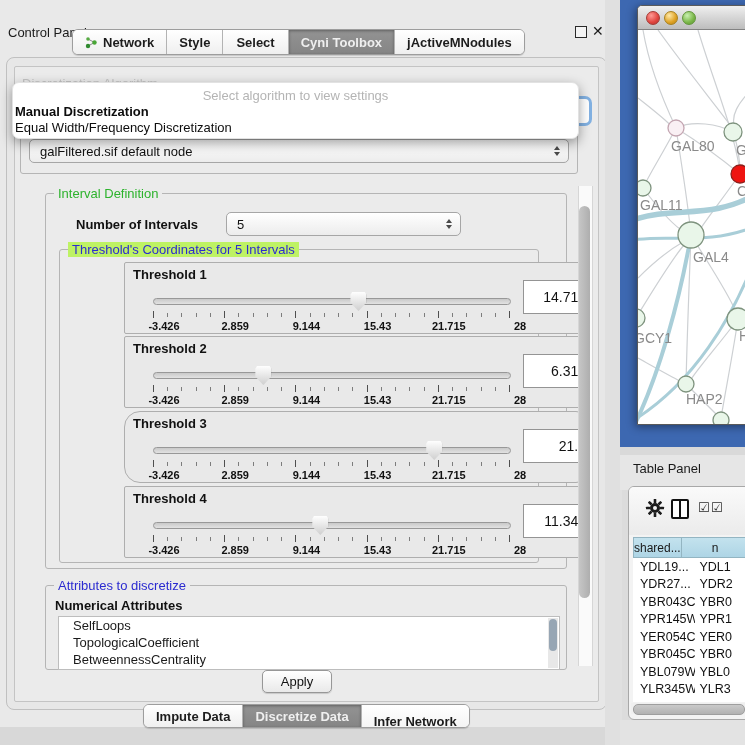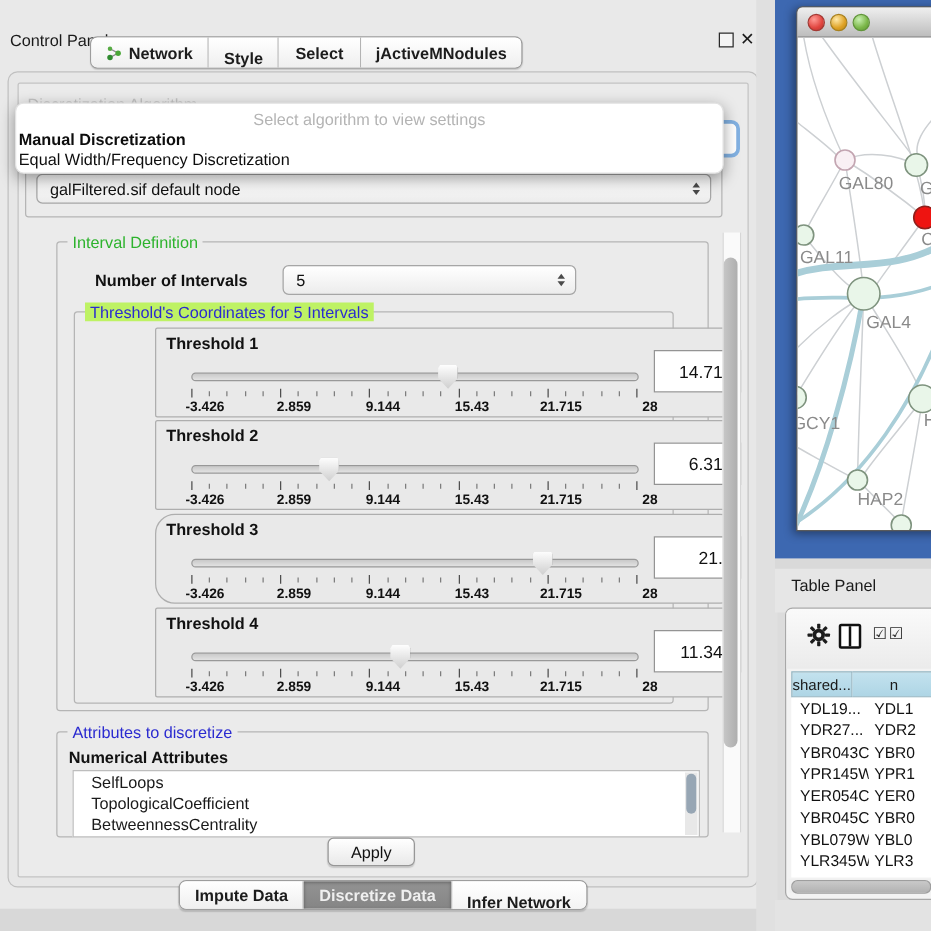--- a/index.html
+++ b/index.html
@@ -118,25 +118,28 @@
       <div class="seg" style="padding:0 12px;">
         <svg width="13" height="13" viewBox="0 0 13 13">
           <line x1="3" y1="3" x2="9.5" y2="6.5" stroke="#8a8a8a" stroke-width="1"></line>
           <line x1="3" y1="10" x2="9.5" y2="6.5" stroke="#8a8a8a" stroke-width="1"></line>
           <circle cx="3" cy="3" r="1.8" fill="#56ab43"></circle>
           <circle cx="3" cy="10" r="2.2" fill="#2f8a2f"></circle>
           <circle cx="9.5" cy="6.5" r="2.2" fill="#49a636"></circle>
         </svg>
         <span>Network</span>
       </div>
-      <div class="seg" style="padding:0 12px;align-items:flex-end;">
+      <div class="seg" style="padding:0 12px;">
         <span>Style</span>
       </div>
       <div class="seg" style="padding:0 13px;">
         <span>Select</span>
+      </div>
+      <div class="seg sel" style="padding:0 12px;">
+        <span>Cyni Toolbox</span>
       </div>
       <div class="seg" style="padding:0 12px;">
         <span>jActiveMNodules</span>
       </div>
     </div>
 
     <div class="abs" id="outer-panel"></div>
     <div class="abs" id="inner-panel"></div>
 
     <div class="abs" id="ghost-label">Discretization Algorithm</div>

